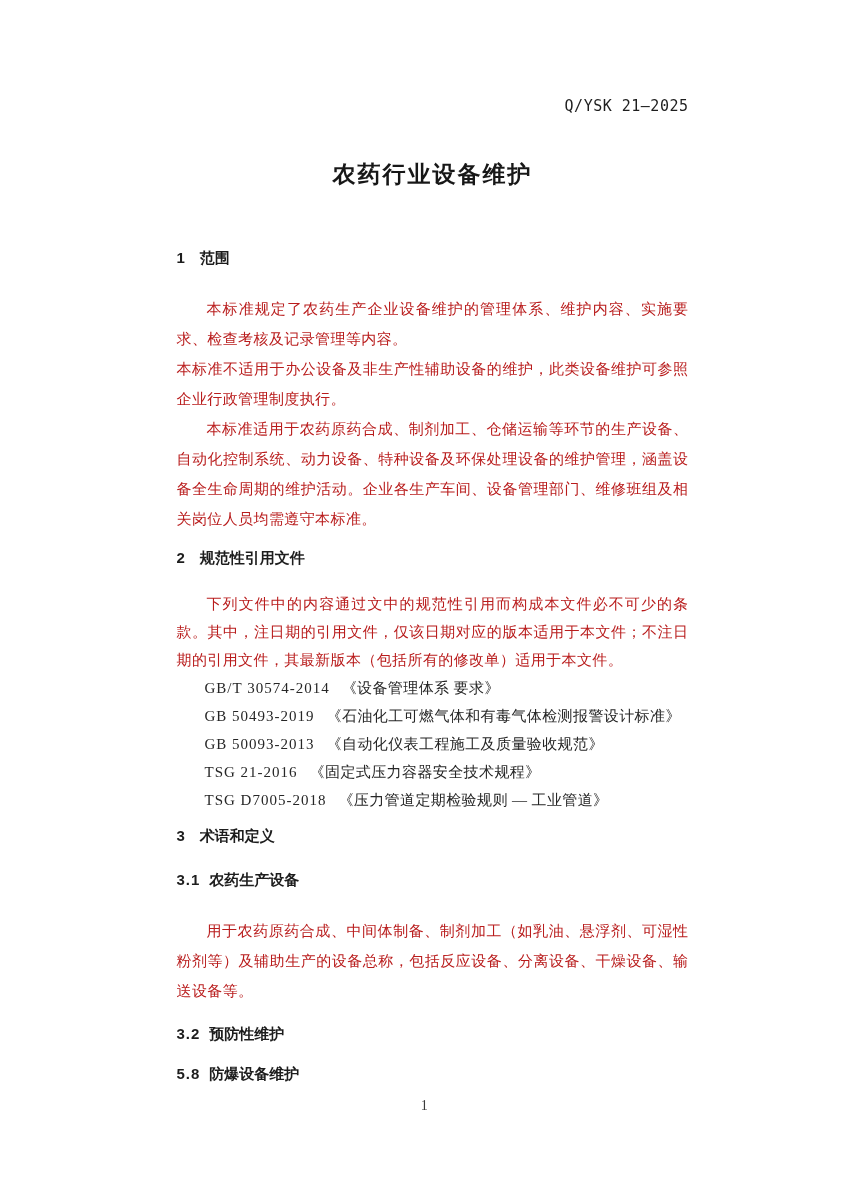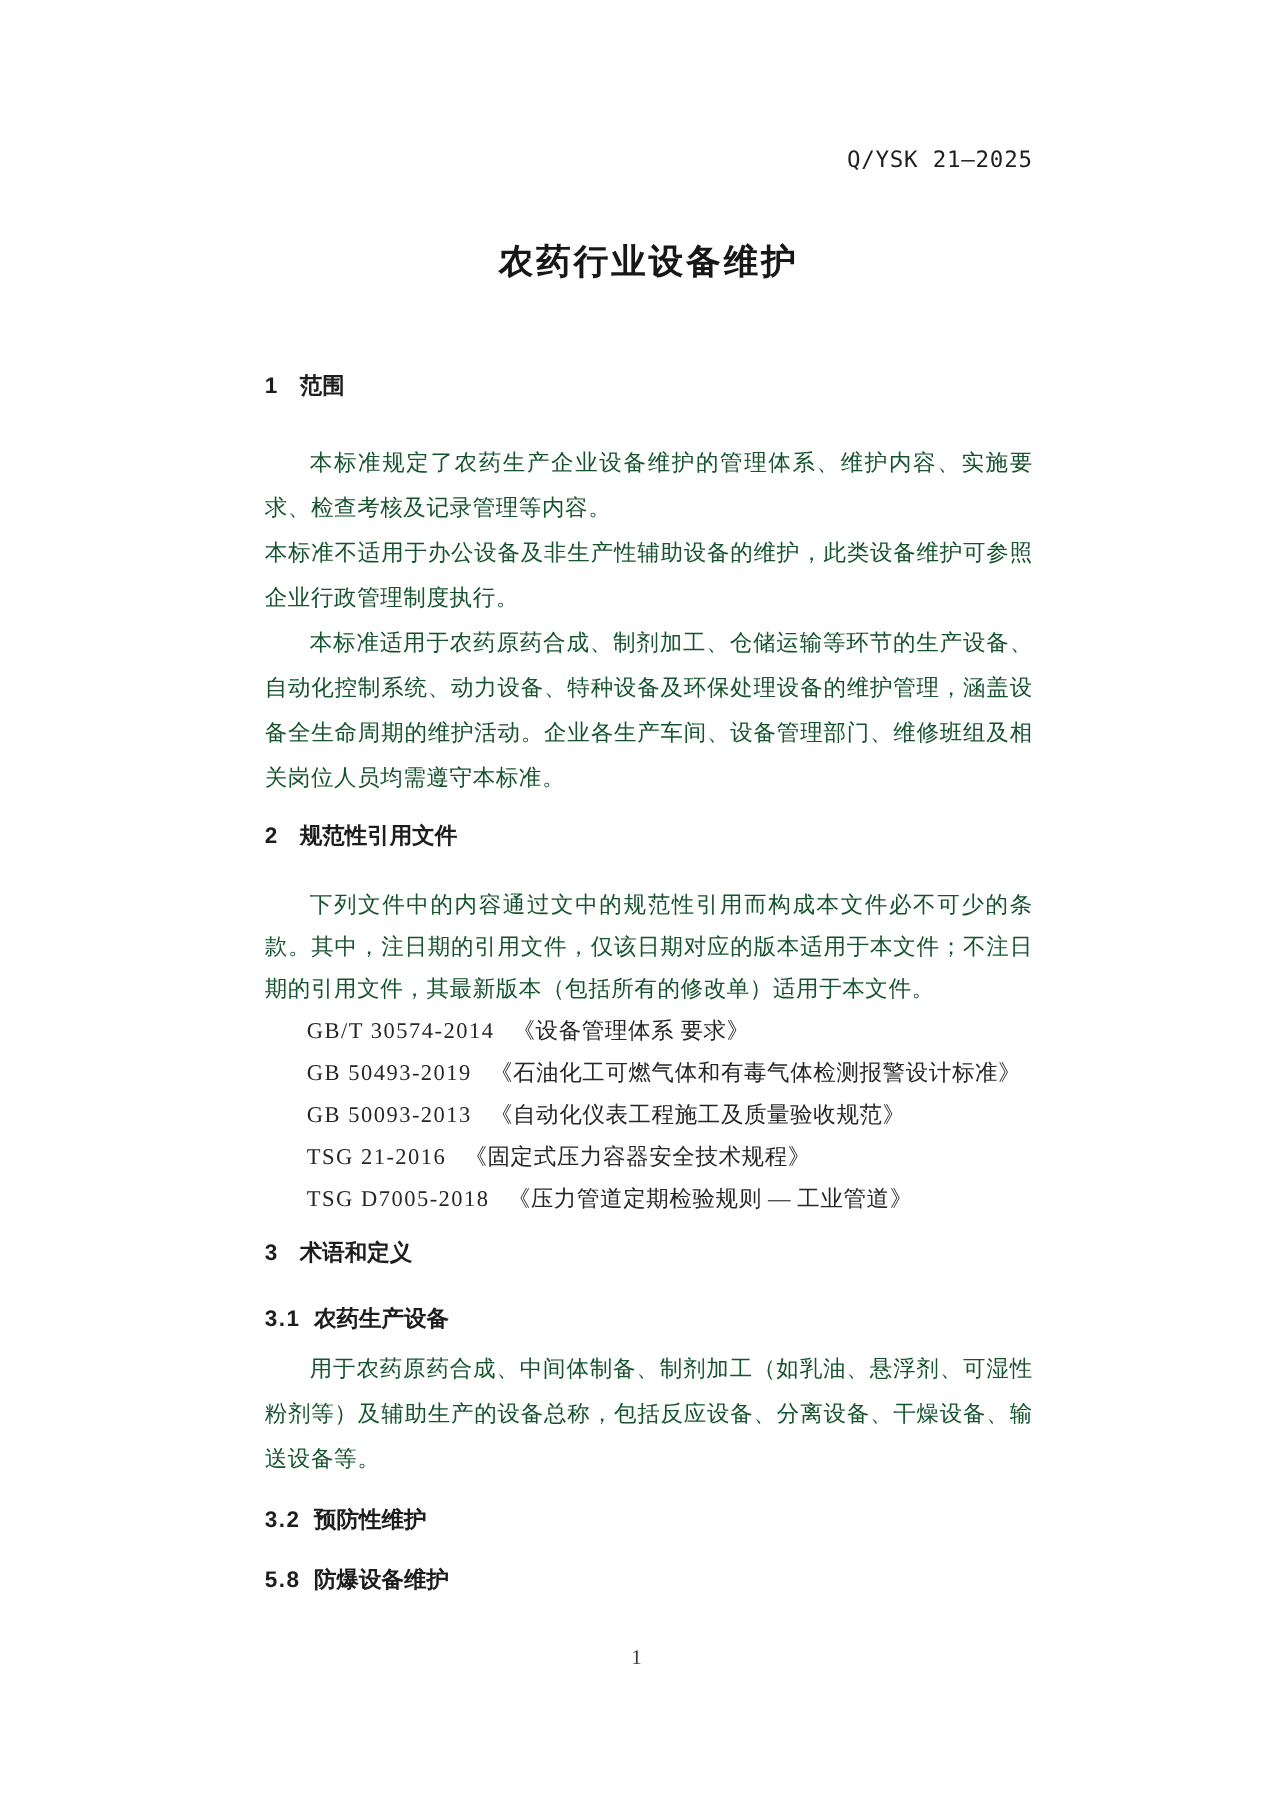--- a/index.html
+++ b/index.html
@@ -51,21 +51,21 @@
     font-size: 15px;
     line-height: 20px;
     color: #1d1d1d;
   }
   .sub-heading .num { margin-right: 9px; letter-spacing: 1px; }
   .para {
     font-size: 15px;
     line-height: 30px;
     text-align: justify;
     letter-spacing: 0.4px;
-    color: #14532d;
+    color: #b91c1c;
   }
   .para.indent { text-indent: 2em; }
   #sec1-heading { margin-top: 58px; }
   #sec1-para1 { margin-top: 26px; }
   #sec1-para3 { }
   #sec2-heading { margin-top: 14px; }
   #sec2-intro { margin-top: 22px; line-height: 28px; }
   .ref-list { margin-top: 0; padding-left: 28px; }
   .ref-item {
     display: flex;
@@ -76,21 +76,21 @@
     color: #262626;
     white-space: nowrap;
   }
   .ref-item .code {
     font-family: "Liberation Serif", "DejaVu Serif", serif;
     margin-right: 12px;
     letter-spacing: 1px;
   }
   #sec3-heading { margin-top: 12px; }
   #sub31-heading { margin-top: 24px; }
-  #sub31-para { margin-top: 8px; }
+  #sub31-para { margin-top: 28px; font-family: Liberation Mono, monospace; }
   #sub32-heading { margin-top: 16px; }
   #sub32-para { margin-top: 24px; }
   #sub33-heading { margin-top: 20px; }
   .page-number {
     position: absolute;
     left: 0;
     right: 0;
     top: 1098px;
     text-align: center;
     font-size: 14px;

